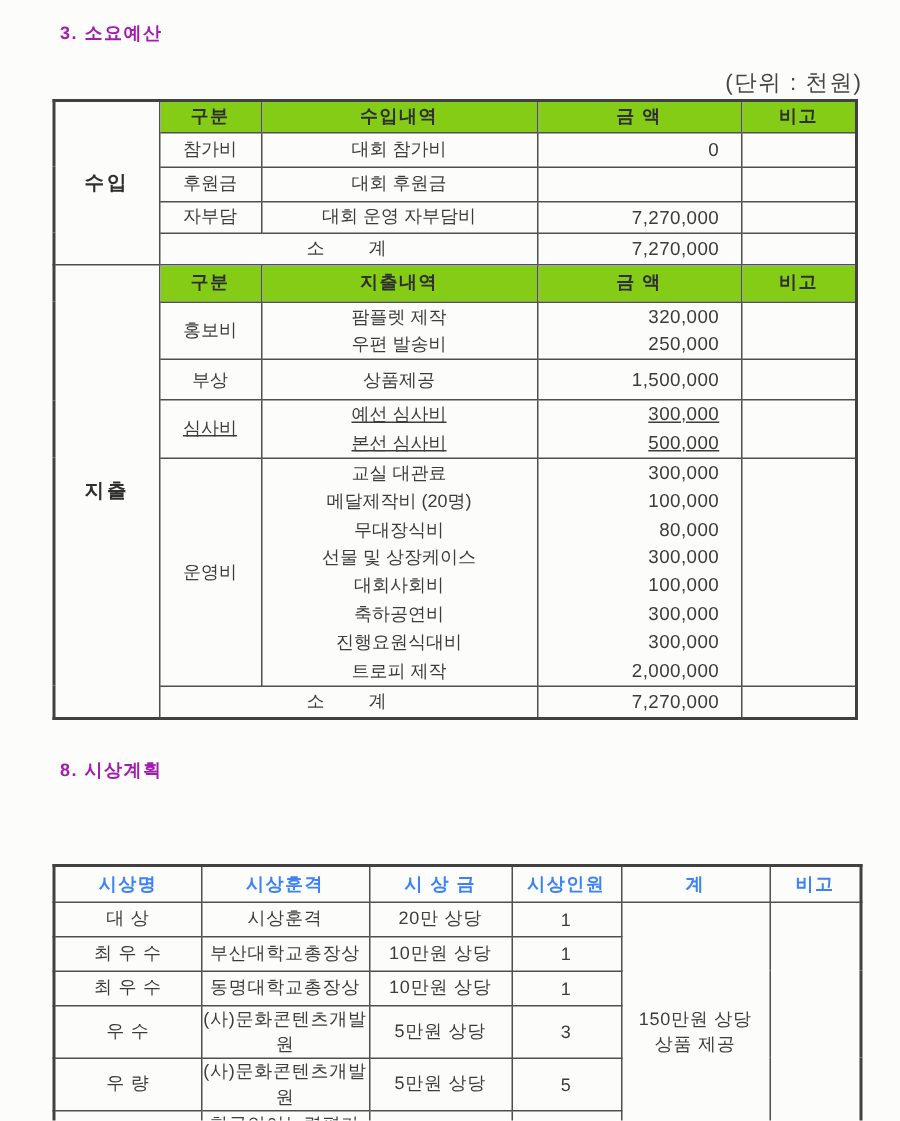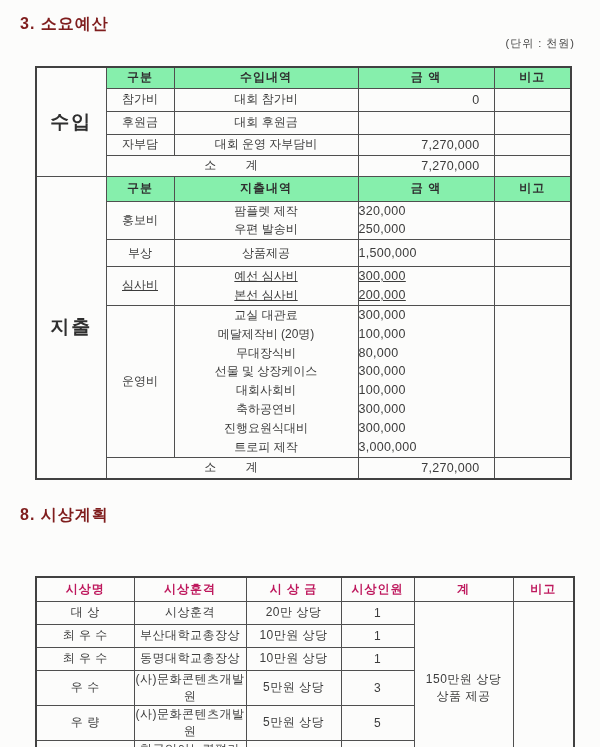--- a/index.html
+++ b/index.html
@@ -5,58 +5,58 @@
   html,body{margin:0;padding:0;}
   body{
     width:600px;height:747px;
     position:relative;
     background:#fcfcfb;
     font-family:"Liberation Sans","DejaVu Sans",sans-serif;
     color:#3c3c3c;
     -webkit-font-smoothing:antialiased;
   }
   .sec-title{
-    position:absolute;left:20px;
-    font-size:16px;font-weight:bold;color:#7f1d1d;
+    position:absolute;left:40px;
+    font-size:12px;font-weight:bold;color:#a21caf;
     letter-spacing:1px;
   }
   #title3{top:14px;}
   #title4{top:505px;}
   .unit-note{
-    position:absolute;right:25px;top:36px;
-    font-size:11px;color:#454545;letter-spacing:1px;
+    position:absolute;right:25px;top:46px;
+    font-size:15px;color:#454545;letter-spacing:1px;
   }
   table{
     position:absolute;left:35px;
     border-collapse:collapse;table-layout:fixed;
     font-size:12px;color:#3c3c3c;
   }
   #budget-table{top:66px;width:535px;}
   #awards-table{top:576px;width:538px;}
   td,th{
     border:1px solid #4f4f4f;
     padding:0;overflow:hidden;
     text-align:center;vertical-align:middle;
     font-weight:normal;
   }
   table{border:2px solid #414141;}
   th.gray{
-    background:#86efac;
+    background:#84cc16;
     font-weight:bold;color:#2f2f2f;
     letter-spacing:1px;
   }
-  .side{font-weight:bold;font-size:19px;letter-spacing:2px;color:#2f2f2f;}
+  .side{font-weight:bold;font-size:13px;letter-spacing:2px;color:#2f2f2f;}
   .amt{text-align:right;padding-right:14px;font-size:12.5px;letter-spacing:.3px;}
   .det div,.amtm div{line-height:18.8px;}
-  .amtm{text-align:left;padding-right:14px;font-size:12.5px;letter-spacing:.3px;}
+  .amtm{text-align:right;padding-right:14px;font-size:12.5px;letter-spacing:.3px;}
   .sub{font-weight:normal;word-spacing:22px;letter-spacing:2px;margin-top:27px;}
   tr.h21{height:21px;} tr.h22{height:22px;} tr.h23{height:23px;}
   tr.h24{height:24px;} tr.h25{height:25px;} tr.h27{height:27px;}
   tr.h36{height:36px;} tr.h38{height:38px;text-decoration:underline;} tr.h152{height:152px;}
-  #awards-table th{font-weight:bold;letter-spacing:1px;background:transparent;color:#be185d;}
+  #awards-table th{font-weight:bold;letter-spacing:1px;background:transparent;color:#3b82f6;}
   #awards-table td{letter-spacing:.5px;}
   .total-cell div{line-height:17px;}
 </style>
 </head>
 <body>
 
 <div id="title3" class="sec-title">3. 소요예산</div>
 <div class="unit-note">(단위 : 천원)</div>
 
 <table id="budget-table">
@@ -130,21 +130,21 @@
     <td></td>
   </tr>
   <tr class="h38">
     <td>심사비</td>
     <td class="det">
       <div>예선 심사비</div>
       <div>본선 심사비</div>
     </td>
     <td class="amtm">
       <div>300,000</div>
-      <div>200,000</div>
+      <div>500,000</div>
     </td>
     <td></td>
   </tr>
   <tr class="h152">
     <td>운영비</td>
     <td class="det">
       <div>교실 대관료</div>
       <div>메달제작비 (20명)</div>
       <div>무대장식비</div>
       <div>선물 및 상장케이스</div>
@@ -154,21 +154,21 @@
       <div>트로피 제작</div>
     </td>
     <td class="amtm">
       <div>300,000</div>
       <div>100,000</div>
       <div>80,000</div>
       <div>300,000</div>
       <div>100,000</div>
       <div>300,000</div>
       <div>300,000</div>
-      <div>3,000,000</div>
+      <div>2,000,000</div>
     </td>
     <td></td>
   </tr>
   <tr class="h22">
     <td colspan="2" class="sub">소 계</td>
     <td class="amt">7,270,000</td>
     <td></td>
   </tr>
 </tbody>
   </table>

